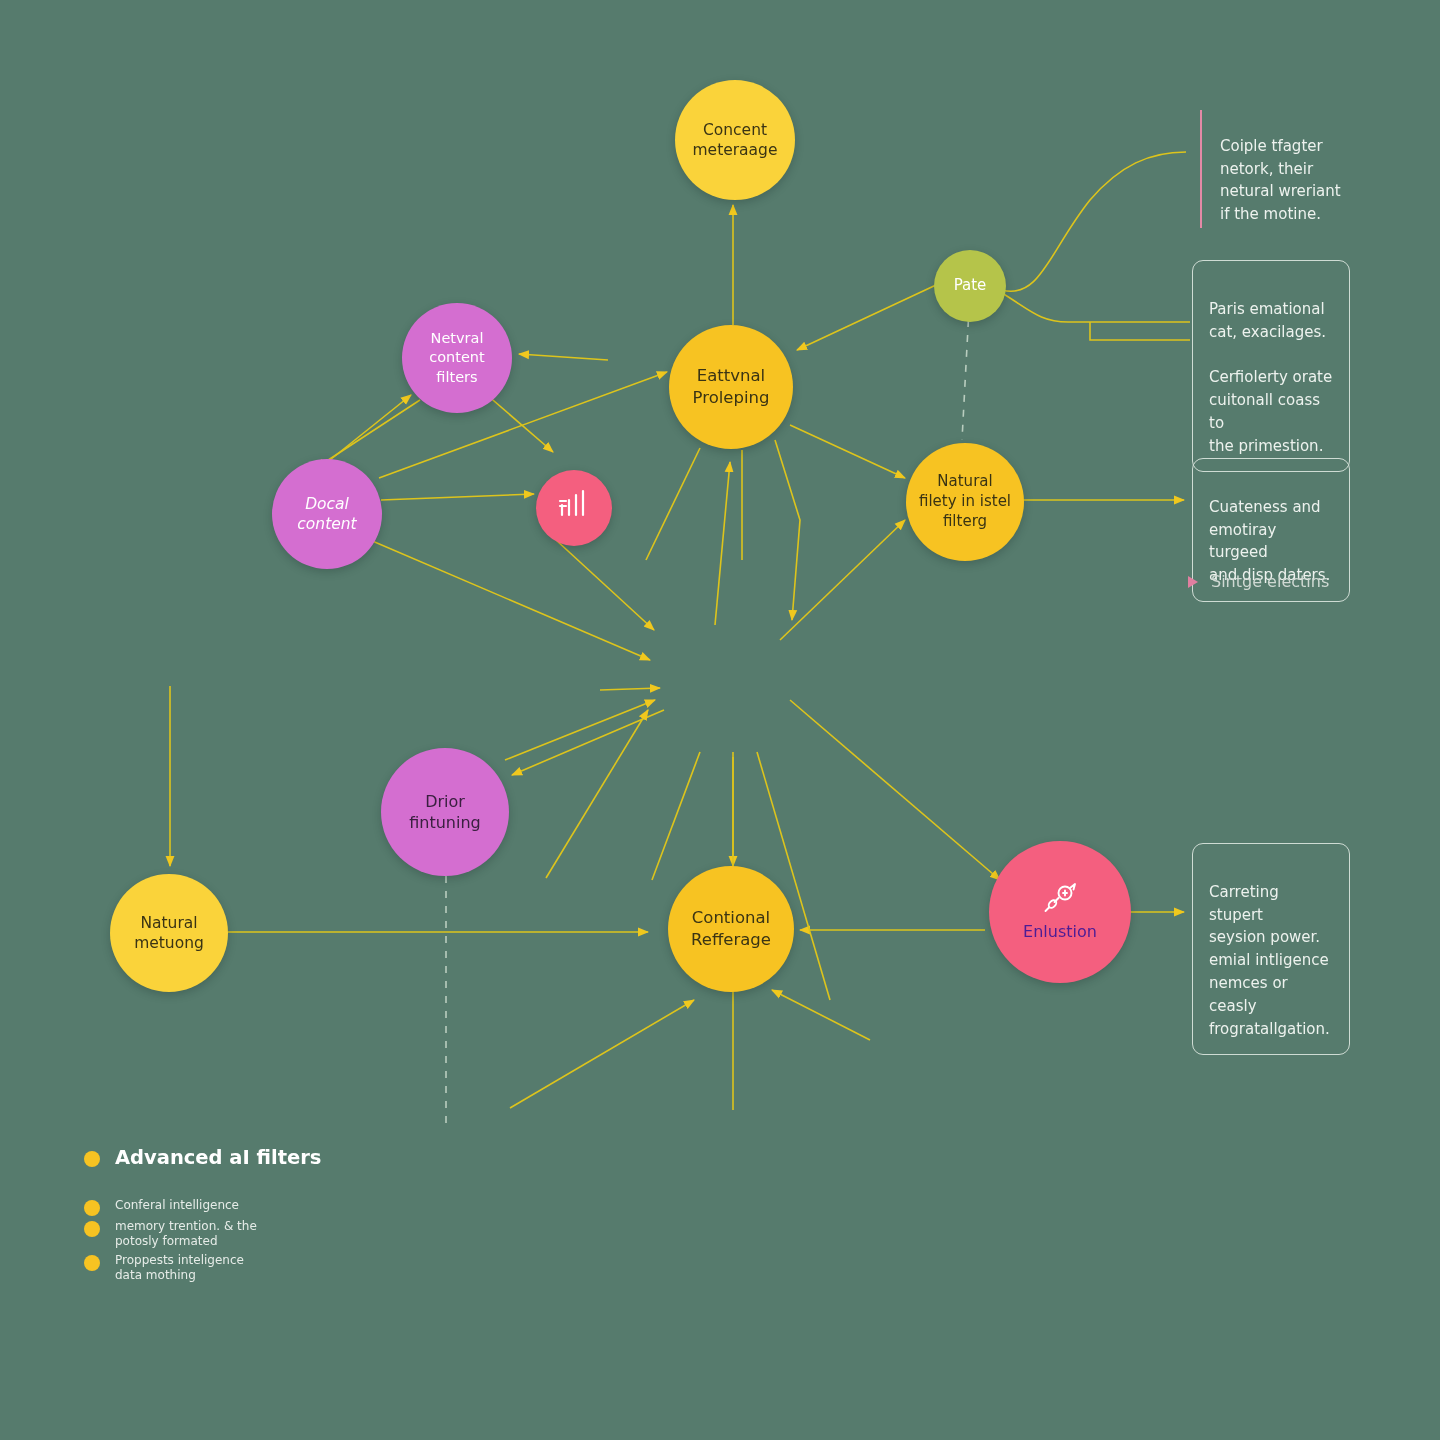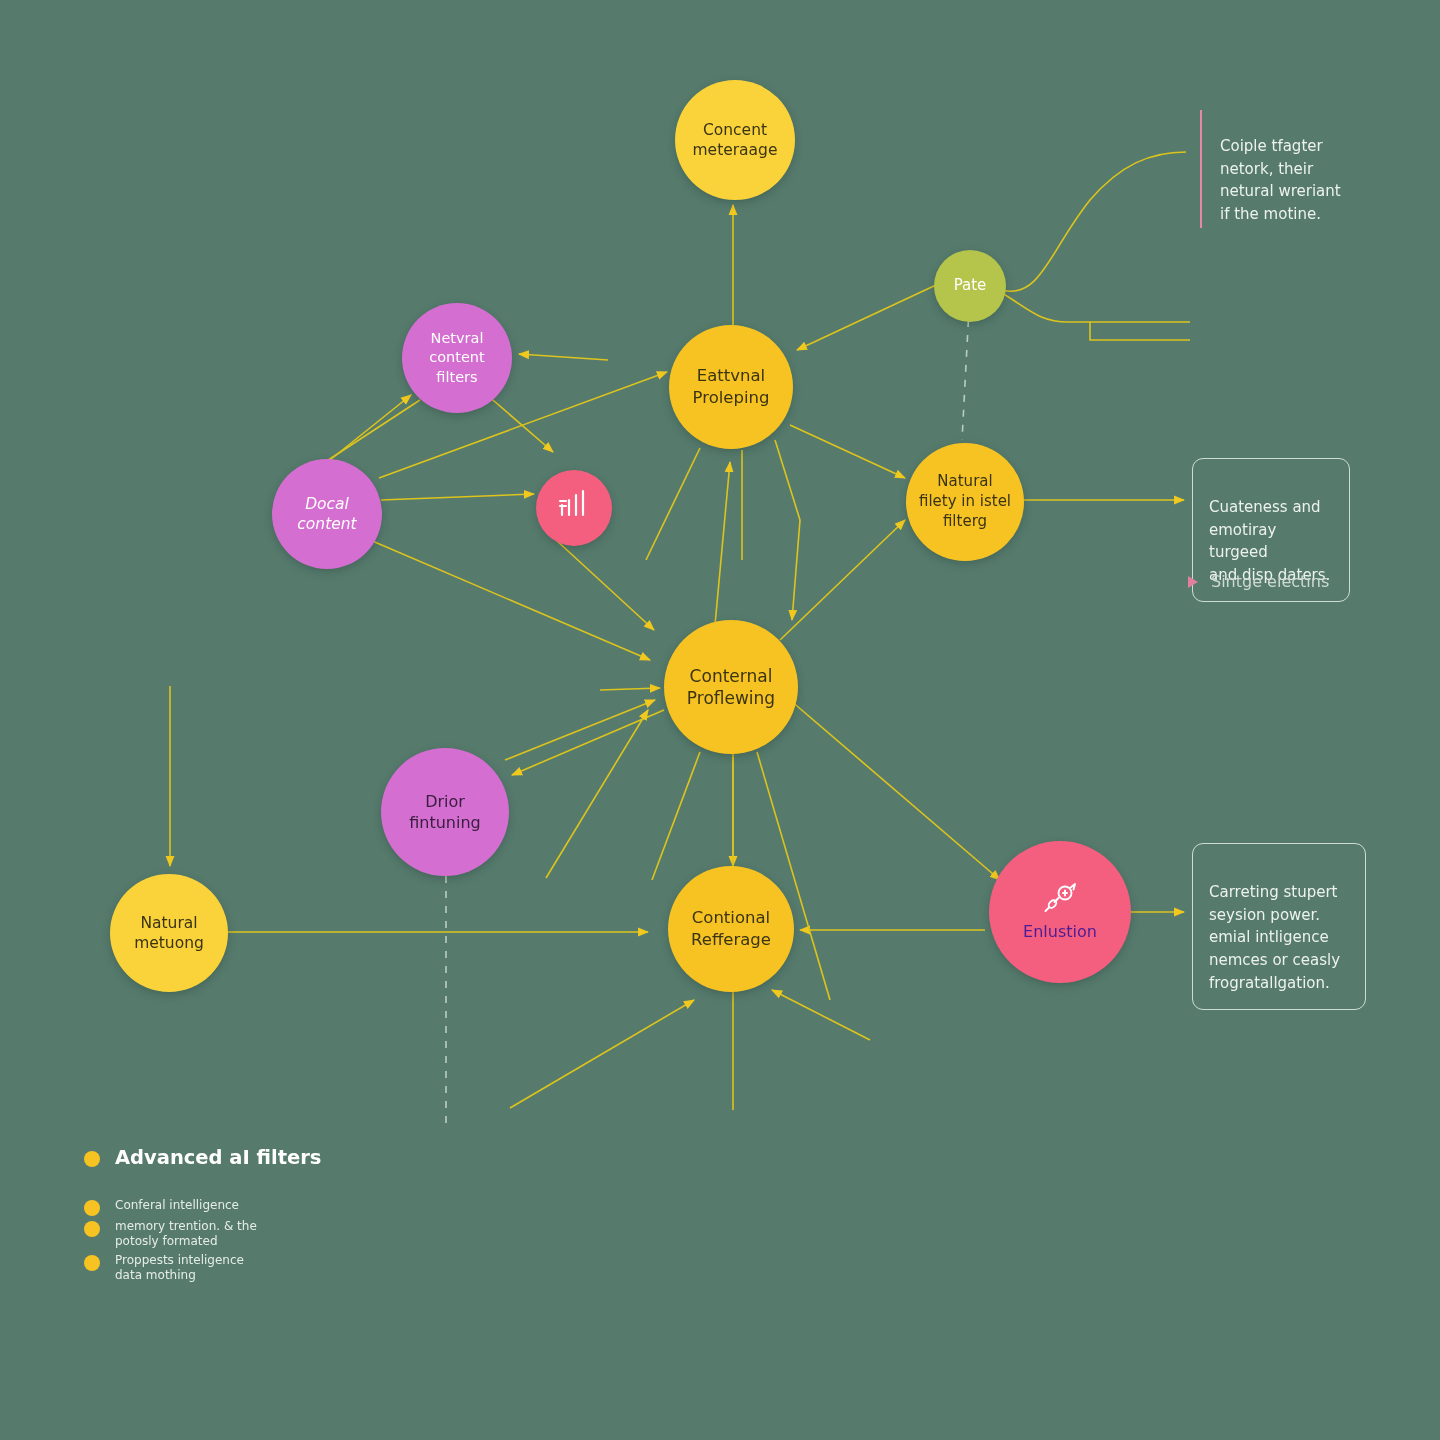--- a/index.html
+++ b/index.html
@@ -188,24 +188,20 @@
       </svg>
     </span>
   </div>
 
   <div class="node n-yellow" style="left:906px;top:443px;width:118px;height:118px;font-size:15px;">
     <span class="lbl">Natural
 filety in istel
 filterg</span>
   </div>
 
-  <div class="node n-yellow" style="left:664px;top:620px;width:134px;height:134px;font-size:17px;">
-    <span class="lbl">Conternal
-Proflewing</span>
-  </div>
 
   <div class="node" style="left: 381px; top: 748px; width: 128px; height: 128px; font-size: 16px; color: rgb(58, 32, 64); background: rgb(212, 110, 208);">
     <span class="lbl">Drior
 fintuning</span>
   </div>
 
   <div class="node n-yellow-lite" style="left:110px;top:874px;width:118px;height:118px;font-size:15.5px;">
     <span class="lbl">Natural
 metuong</span>
   </div>
@@ -229,28 +225,36 @@
     <span class="lbl">Enlustion</span>
   </div>
 
   <div class="annot barred" style="left:1192px;top:110px;width:170px;margin-left:8px;">
     <span>Coiple tfagter
 netork, their
 netural wreriant
 if the motine.</span>
   </div>
 
+  <div class="annot boxed" style="left:1192px;top:260px;width:158px;">
+    <span>Paris emational
+cat, exacilages.
+
+Cerfiolerty orate
+cuitonall coass to
+the primestion.</span>
+  </div>
 
   <div class="annot boxed" style="left:1192px;top:458px;width:158px;">
     <span>Cuateness and
 emotiray turgeed
 and disp daters.</span>
   </div>
 
-  <div class="annot boxed" style="left:1192px;top:843px;width:174px;">
+  <div class="annot boxed" style="left:1192px;top:843px;width:158px;">
     <span>Carreting stupert
 seysion power.
 emial intligence
 nemces or ceasly
 frogratallgation.</span>
   </div>
 
   <div class="marker-row">
     <span class="tri"></span>
     <span class="t">Sintge electins</span>

